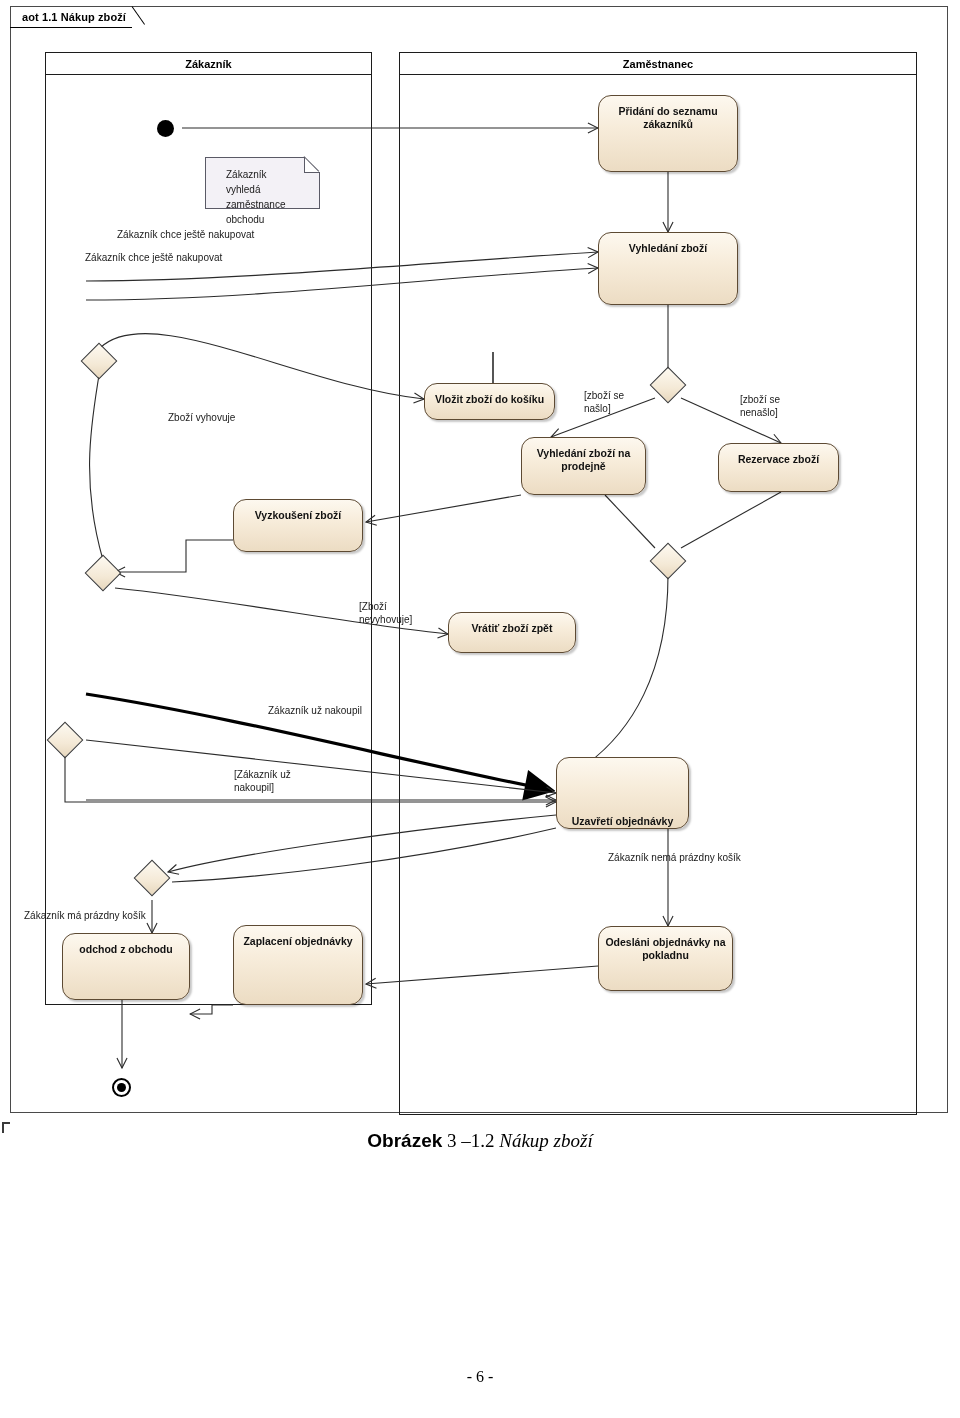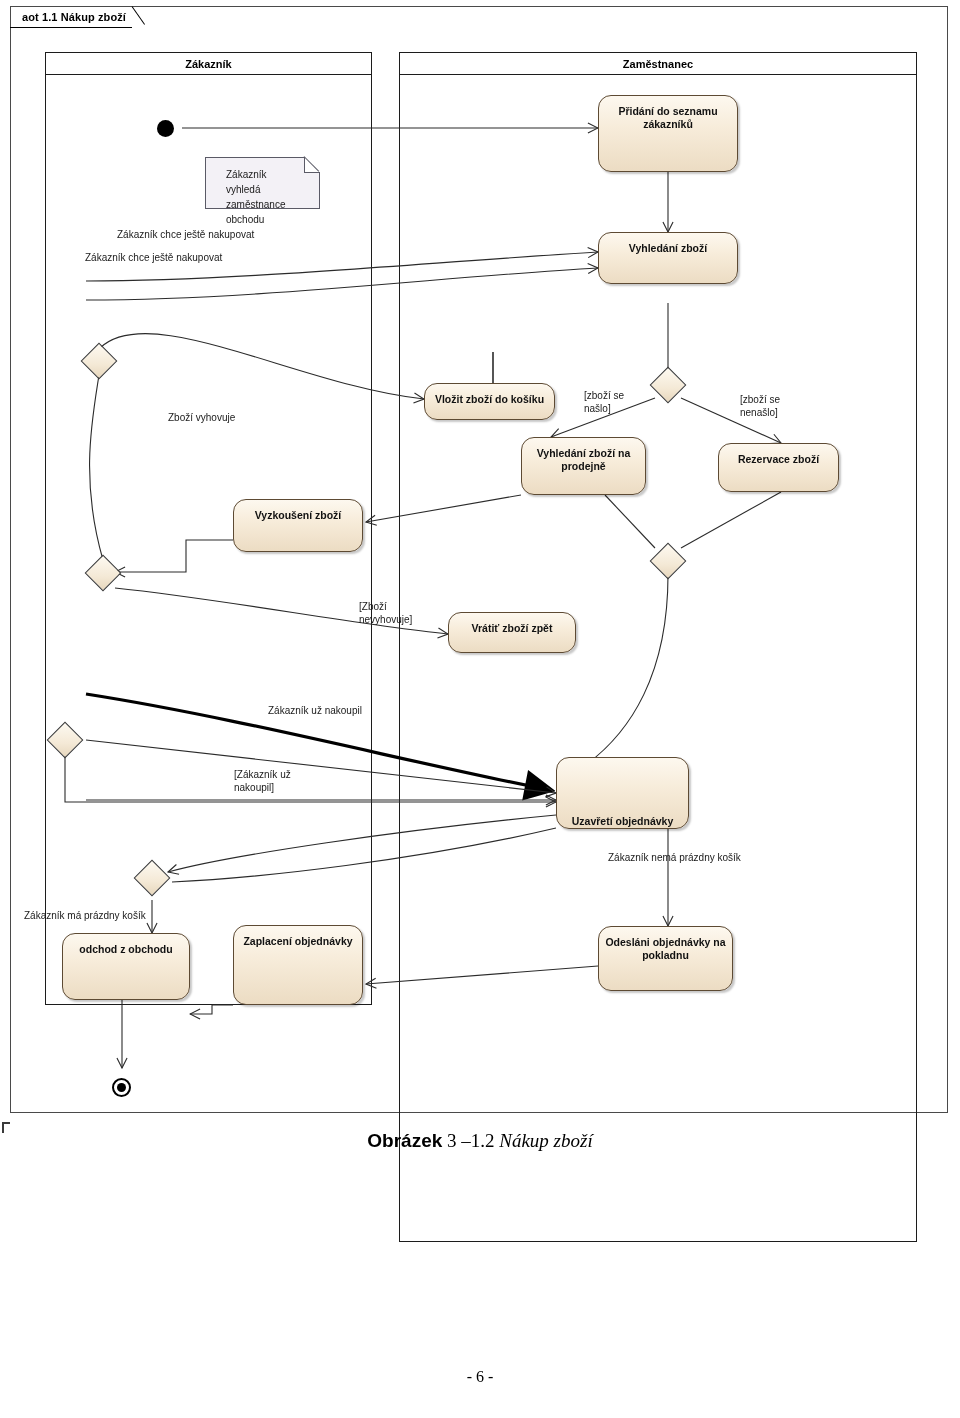--- a/index.html
+++ b/index.html
@@ -266,21 +266,21 @@
 
 <div id="diagram-tab">
   <div class="tab-body">aot 1.1 Nákup zboží</div>
   <div class="tab-slant"></div>
 </div>
 
 <div class="lane" style="left:45px; top:52px; width:327px; height:953px;text-align:right;">
   <div class="lane-header">Zákazník</div>
 </div>
 
-<div class="lane" style="left:399px; top:52px; width:518px; height:1190px;">
+<div class="lane" style="left:399px; top:52px; width:518px; height:1063px;">
   <div class="lane-header">Zaměstnanec</div>
 </div>
 
 <svg id="edges" viewBox="0 0 960 1130" xmlns="http://www.w3.org/2000/svg">
   <defs>
     <marker id="ah" viewBox="0 0 12 12" refX="11" refY="6" markerWidth="11" markerHeight="11" orient="auto-start-reverse">
       <path d="M1,1 L11,6 L1,11" fill="none" stroke="#2b2b2b" stroke-width="1.1"></path>
     </marker>
     <marker id="ah-bold" viewBox="0 0 12 12" refX="10" refY="6" markerWidth="10" markerHeight="10" orient="auto-start-reverse">
       <path d="M1,1 L11,6 L1,11 z" fill="#000" stroke="#000" stroke-width="1"></path>
@@ -359,21 +359,21 @@
 <div class="diamond" style="left:52px;  top:727px;"></div>
 <div class="diamond" style="left:139px; top:865px;"></div>
 <div class="diamond" style="left:655px; top:372px;"></div>
 <div class="diamond" style="left:655px; top:548px;"></div>
 
 <div class="activity" style="left:598px; top:95px; width:140px; height:77px;">
   <span>Přidání do seznamu
 zákazníků</span>
 </div>
 
-<div class="activity" style="left:598px; top:232px; width:140px; height:52px;">
+<div class="activity" style="left:598px; top:232px; width:140px; height:73px;">
   <span>Vyhledání zboží</span>
 </div>
 
 <div class="activity" style="left:424px; top:383px; width:131px; height:37px;">
   <span>Vložit zboží do košíku</span>
 </div>
 
 <div class="activity" style="left:521px; top:437px; width:125px; height:58px;">
   <span>Vyhledání zboží na
 prodejně</span>

